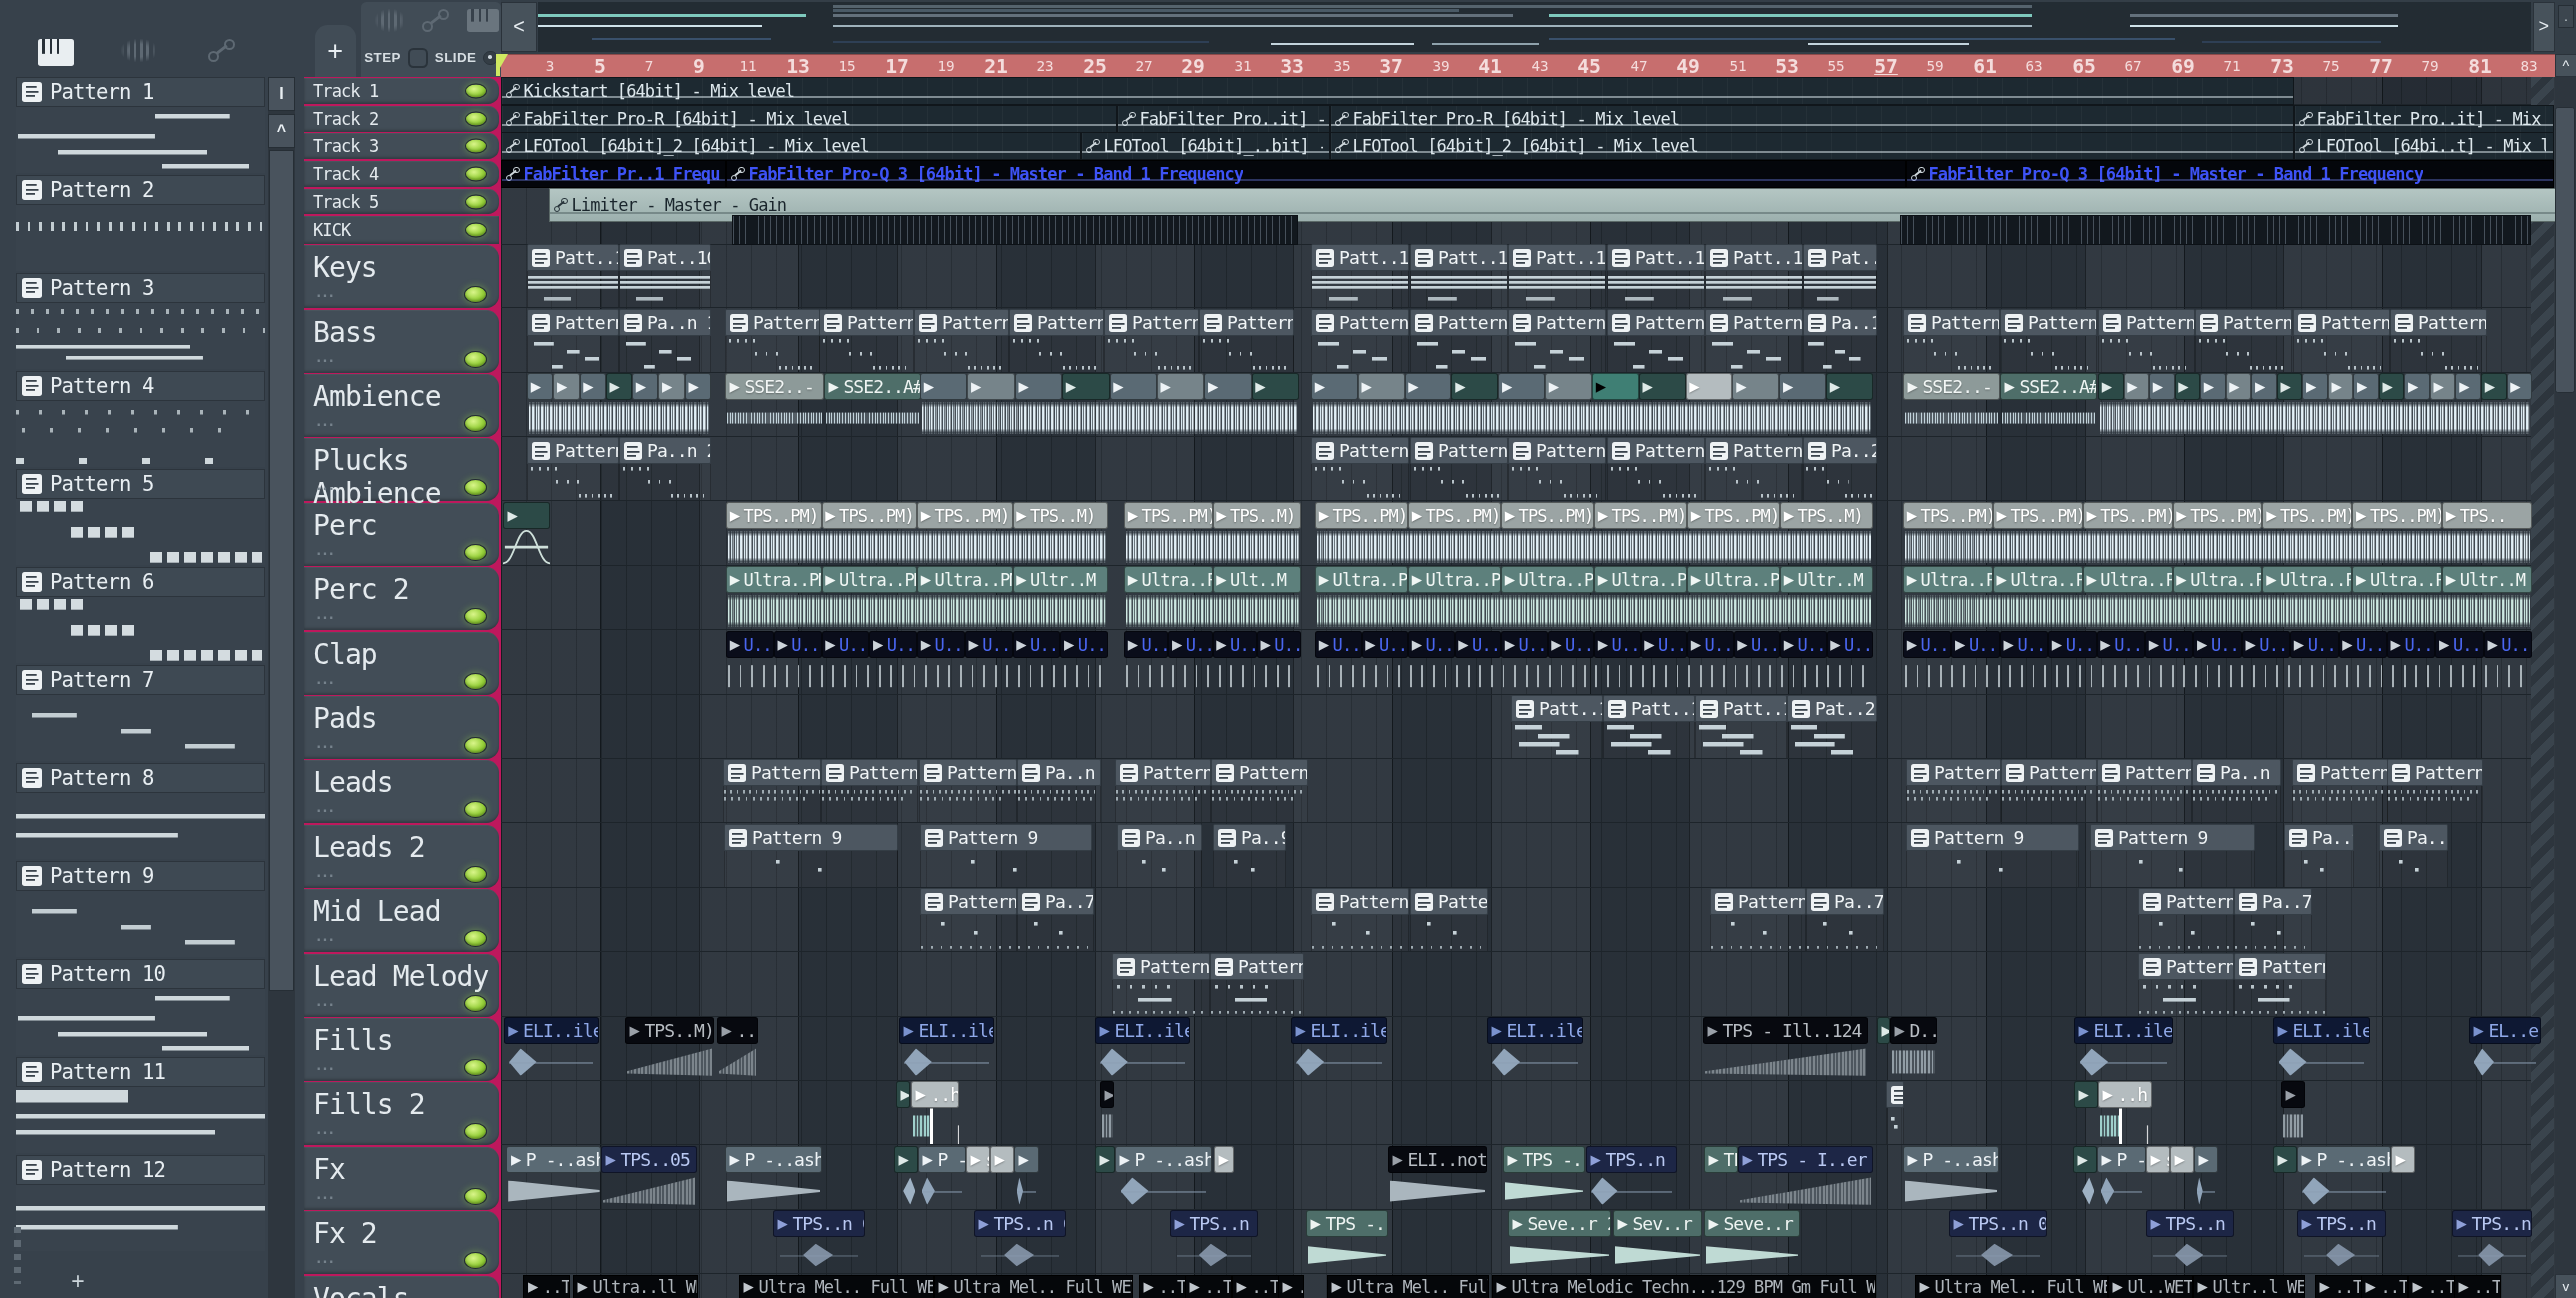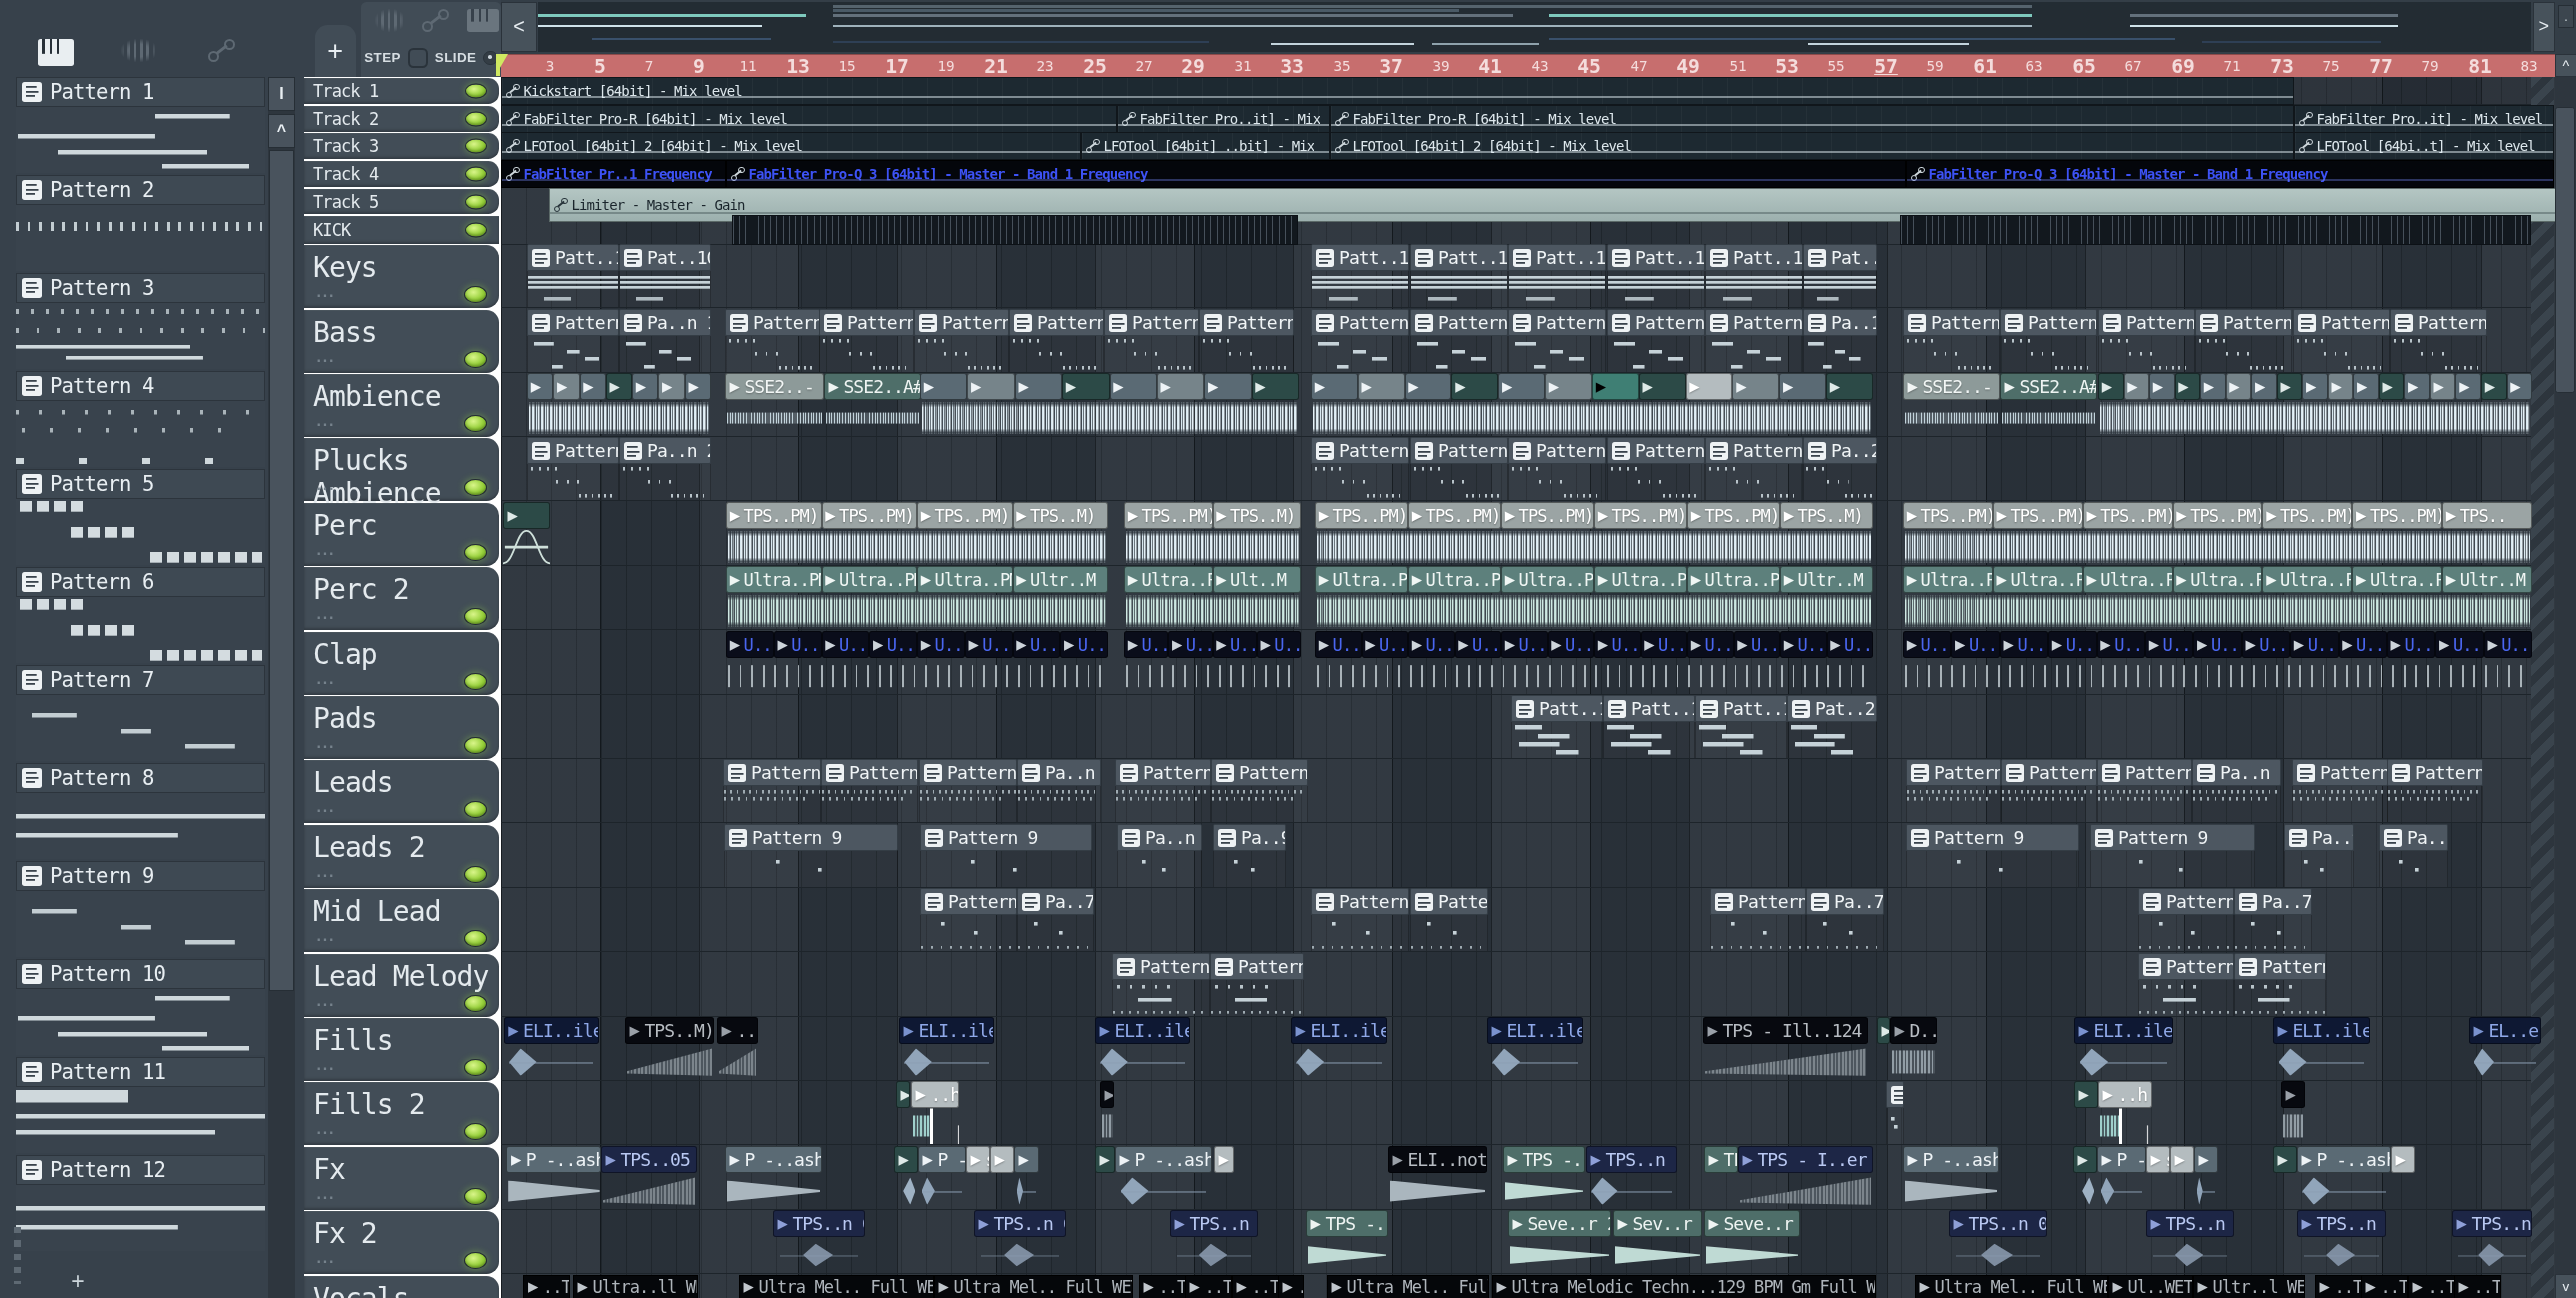--- a/index.html
+++ b/index.html
@@ -75,21 +75,21 @@
 
   #ruler{position:absolute;left:501px;top:54px;width:2054px;height:23px;background:#c76e6e;overflow:hidden;border-top:0.9px solid #8d4b4b}
   .rnum{position:absolute;top:0;height:23px;line-height:23px;color:#f4dcdc;font-family:"DejaVu Sans Mono",monospace;transform:translateX(-50%)}
   .rnum.big{font-size:19.7px;font-weight:bold}
   .rnum.small{font-size:14.3px}
   #playhead{position:absolute;left:497px;top:54px;width:0;height:0;border-left:11.6px solid #cfe861;border-bottom:19.7px solid transparent;z-index:30}
   #playhead::after{content:"";position:absolute;left:-11.6px;top:0;width:3.6px;height:21.5px;background:#cfe861}
   #ruler-up{position:absolute;left:2555px;top:54px;width:21.5px;height:23px;background:#47525b;border:0.9px solid #2a323a;color:#e8eef2;font-size:14.3px;display:flex;align-items:center;justify-content:center}
 
   
-  #track-col{position:absolute;left:304px;top:77px;width:197px;bottom:0;background:#ffffff}
+  #track-col{position:absolute;left:304px;top:77px;width:197px;bottom:0;background:#be185d}
   .th{position:absolute;left:0;width:195px;background:#424d57;box-shadow:inset 0 0.9px 0 rgba(255,255,255,.05),inset 0 -1.8px 2.7px rgba(0,0,0,.25)}
   .th.auto{border-radius:0 10.7px 10.7px 0}
   .th.inst{border-radius:0 12.5px 12.5px 0}
   .th .tname{position:absolute;left:9px;top:3.6px;color:#e4eaee;font-family:"DejaVu Sans Mono",monospace;letter-spacing:-0.9px}
   .th.auto .tname,.th.small .tname{top:50%;transform:translateY(-50%);font-size:17px}
   .th.inst .tname{font-size:28px;top:6.3px}
   .th .dots{position:absolute;left:12.5px;bottom:7.2px;color:#76828c;font-size:16px;letter-spacing:1.8px;font-weight:bold}
   .led{position:absolute;right:12.5px;background:radial-gradient(ellipse at 40% 35%,#d9f58a,#95cf39 55%,#6ea822);border:1.8px solid #232b32;border-radius:50%;box-shadow:0 0 7.2px rgba(150,220,70,.45),inset 0 -1.8px 2.7px rgba(0,0,0,.25)}
   .th.auto .led,.th.small .led{width:21.5px;height:15px;top:50%;transform:translateY(-50%)}
   .th.inst .led{width:23px;height:17px;bottom:5.4px}
@@ -102,21 +102,21 @@
       repeating-linear-gradient(90deg,rgba(14,19,24,0.35) 0 0.9px,transparent 0.9px 25px)}
   #hatch{position:absolute;left:2030px;top:0;width:23px;height:1222px;
     background:repeating-linear-gradient(135deg,#3a444d 0 8px,#2d353d 8px 16px)}
   .lane{position:absolute;left:0;width:2030px;box-shadow:inset 0 -0.9px 0 #1d242a}
   .lane.autol{background:rgba(0,0,0,0.07)}
 
   
   .clip{position:absolute;top:0;height:100%}
   .aclip{border:0.9px solid #10161b;background:#1d2931;background-image:repeating-linear-gradient(90deg,rgba(255,255,255,.035) 0 0.9px,transparent 0.9px 25px)}
   .aclip .alab{position:absolute;left:3.6px;top:50%;transform:translateY(-50%);white-space:nowrap;overflow:hidden;
-    color:#dde7ec;font-size:14px;font-family:"DejaVu Sans Mono",monospace;letter-spacing:-0.9px;display:flex;align-items:center;gap:3.6px;max-width:96%}
+    color:#dde7ec;font-size:17px;font-family:"DejaVu Sans Mono",monospace;letter-spacing:-0.9px;display:flex;align-items:center;gap:3.6px;max-width:96%}
   .aclip::after{content:"";position:absolute;left:0;right:0;bottom:22%;height:1.8px;background:rgba(226,238,244,.5)}
   .aclip.black{background:#04060b;border-color:#000}
   .aclip.black .alab{color:#3d52f5;font-weight:bold}
   .aclip.black::after{background:rgba(120,140,255,.35)}
   .aclip.light{background:linear-gradient(180deg,#b4c6c3,#9cb0ae);border-color:#5c6a68}
   .aclip.light .alab{color:#1a252c}
   .aclip.light::after{background:rgba(20,35,40,.3)}
   .aicon{position:relative;display:inline-block;width:14.3px;height:14.3px;flex:none}
   .aicon::before,.aicon::after{content:"";position:absolute;width:4.5px;height:4.5px;border:1.8px solid #cfd8dd;border-radius:50%}
   .aicon::before{left:0;bottom:0}.aicon::after{right:0;top:0}

